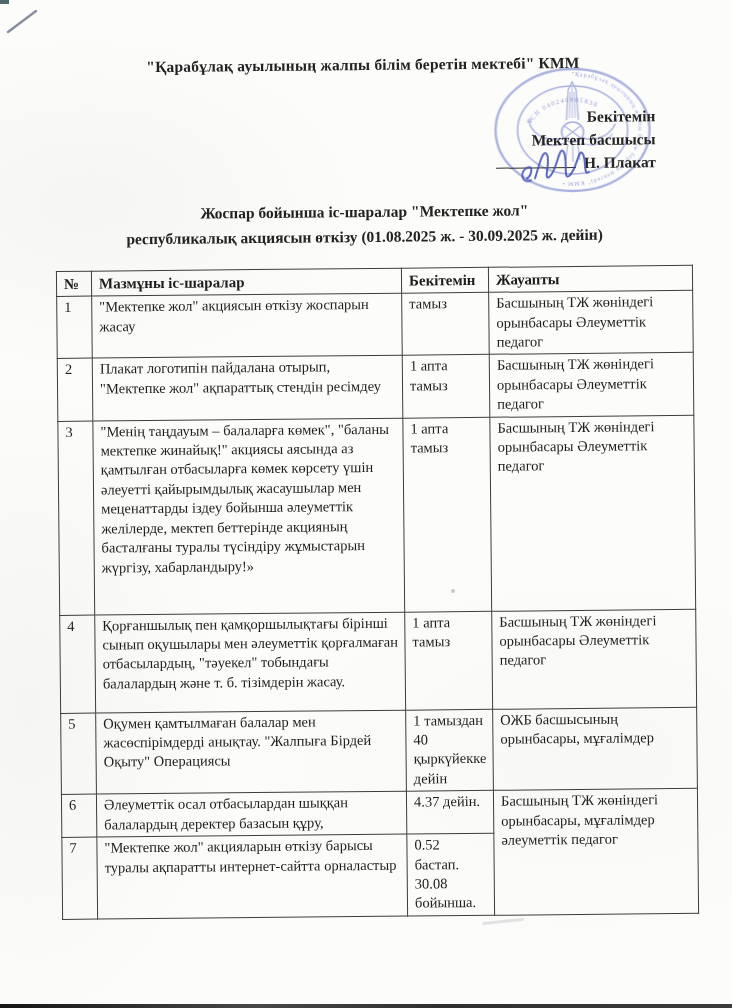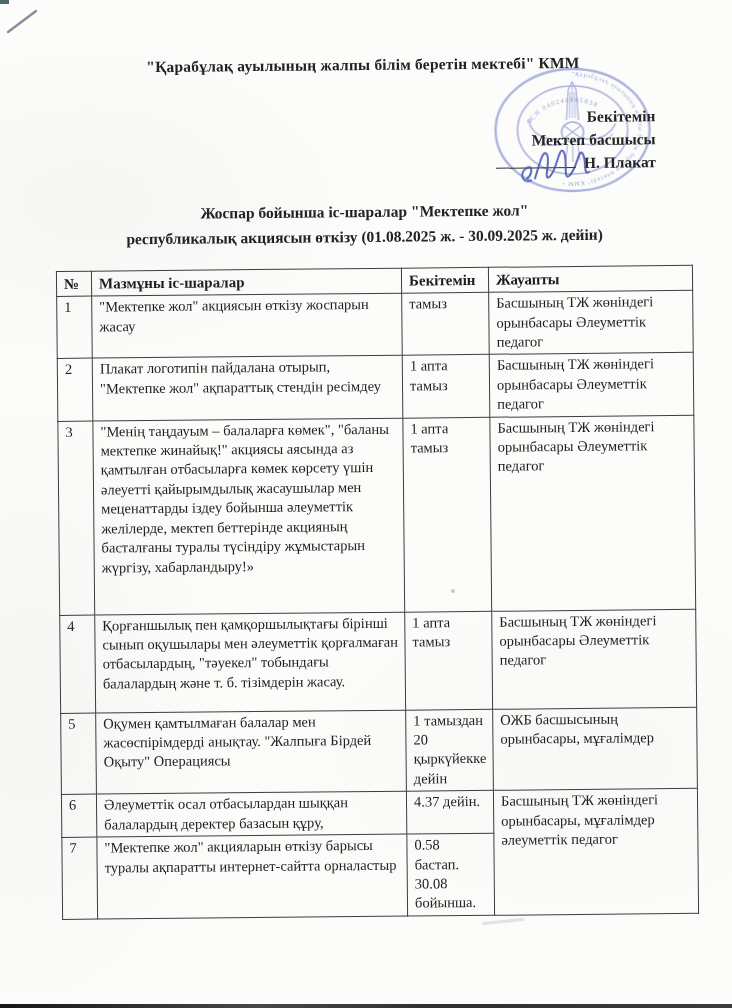--- a/index.html
+++ b/index.html
@@ -173,31 +173,31 @@
       </tr>
       <tr class="r4">
         <td class="num-cell">4</td>
         <td>Қорғаншылық пен қамқоршылықтағы бірінші сынып оқушылары мен әлеуметтік қорғалмаған отбасылардың, "тәуекел" тобындағы балалардың және т. б. тізімдерін жасау.</td>
         <td>1 апта тамыз</td>
         <td>Басшының ТЖ жөніндегі орынбасары Әлеуметтік педагог</td>
       </tr>
       <tr class="r5">
         <td class="num-cell">5</td>
         <td>Оқумен қамтылмаған балалар мен жасөспірімдерді анықтау. "Жалпыға Бірдей Оқыту" Операциясы</td>
-        <td>1 тамыздан 20 қыркүйекке дейін</td>
+        <td>1 тамыздан 40 қыркүйекке дейін</td>
         <td>ОЖБ басшысының орынбасары, мұғалімдер</td>
       </tr>
       <tr class="r6">
         <td class="num-cell">6</td>
         <td>Әлеуметтік осал отбасылардан шыққан балалардың деректер базасын құру,</td>
         <td>4.37 дейін.</td>
         <td rowspan="2">Басшының ТЖ жөніндегі орынбасары, мұғалімдер әлеуметтік педагог</td>
       </tr>
       <tr class="r7">
         <td class="num-cell">7</td>
         <td>"Мектепке жол" акцияларын өткізу барысы туралы ақпаратты интернет-сайтта орналастыр</td>
-        <td>0.58 бастап. 30.08 бойынша.</td>
+        <td>0.52 бастап. 30.08 бойынша.</td>
       </tr>
     </tbody>
       </table>
 
   </div>
 </div>
 
 </body></html>

